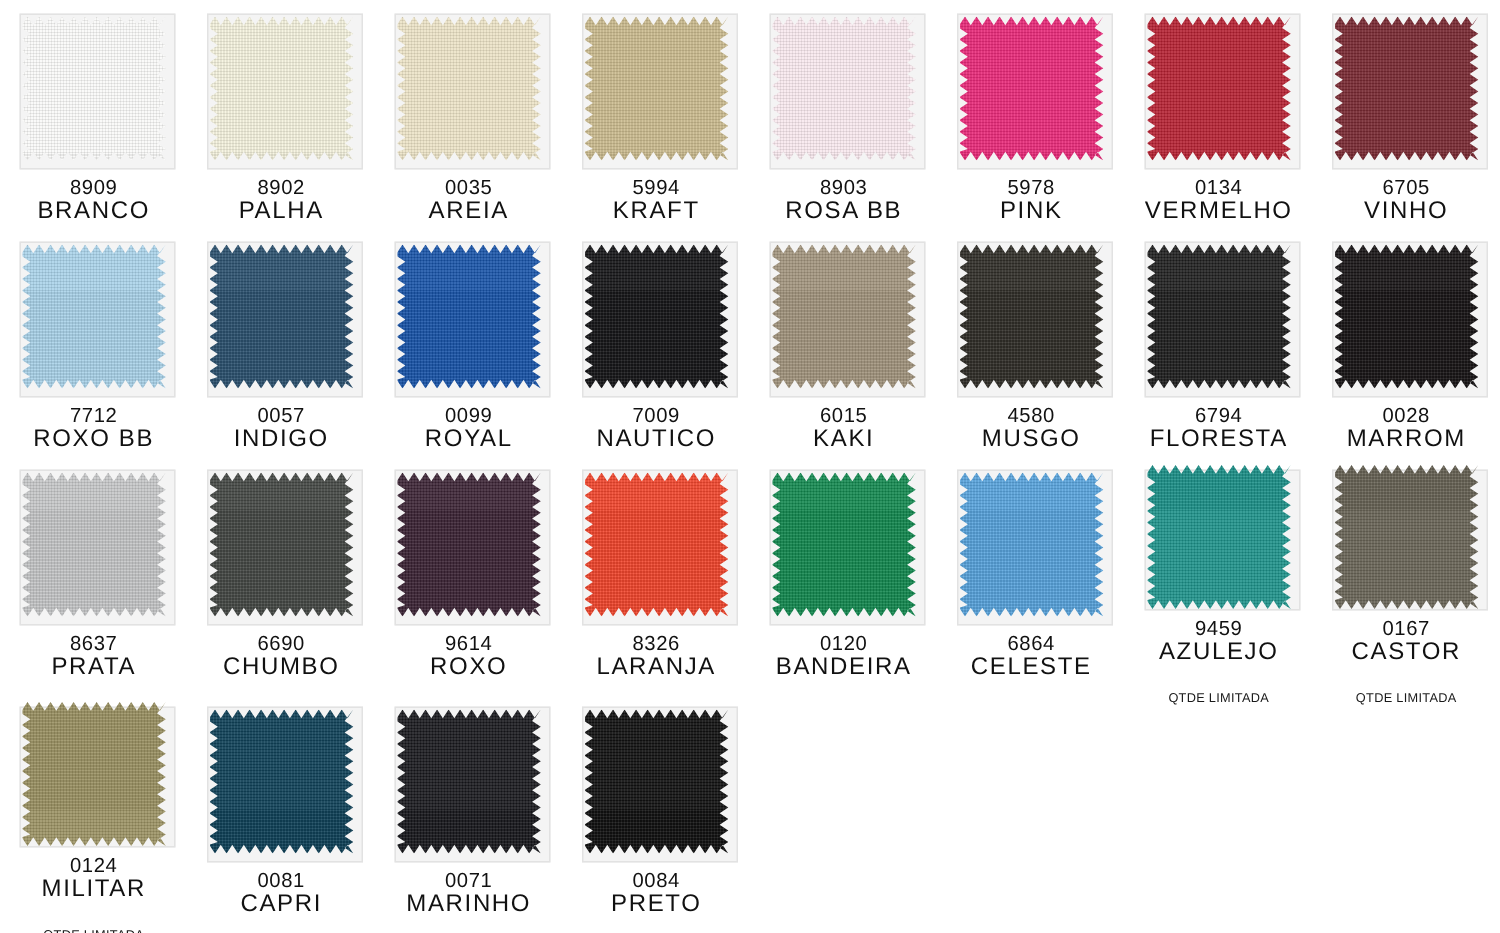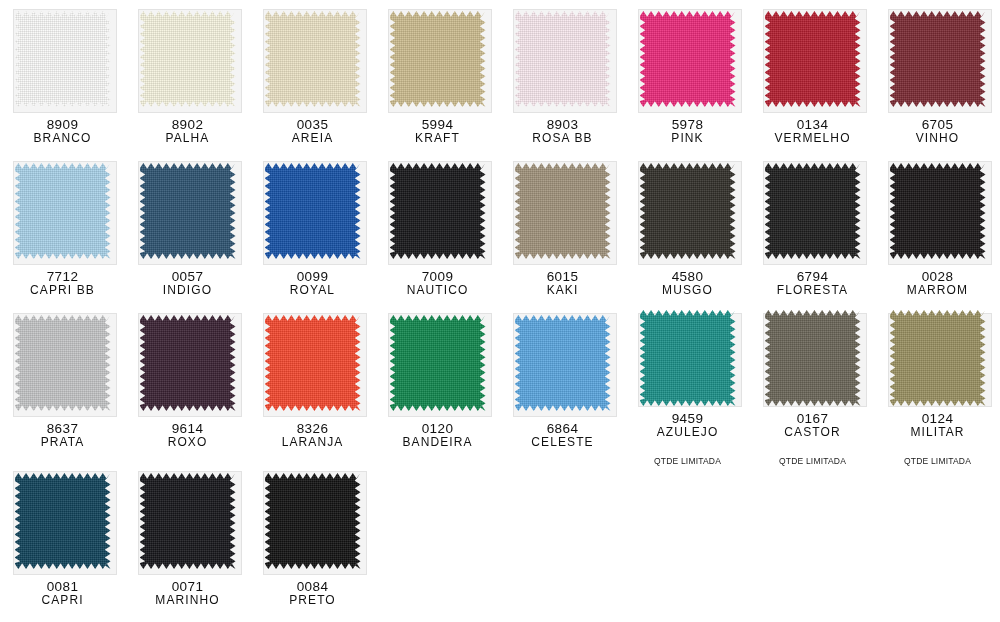--- a/index.html
+++ b/index.html
@@ -79,21 +79,21 @@
     margin-top:5px;
     text-align:center;
     line-height:1.12;
     color:#111111;
   }
   .code{
     font-size:13.5px;
     letter-spacing:.4px;
   }
   .name{
-    font-size:12px;
+    font-size:16px;
     letter-spacing:1.1px;
   }
   .note{
     font-size:8.5px;
     letter-spacing:.2px;
     margin-top:17px;
     color:#1a1a1a;
   }
   .note:empty{display:none;}
 </style>
@@ -172,21 +172,21 @@
         <div class="code">6705</div>
         <div class="name">VINHO</div>
       </div>
     </div>
     <div class="cell">
       <div class="swatch-wrap">
         <div class="swatch" style="background: rgb(169, 210, 234);"></div>
       </div>
       <div class="caption">
         <div class="code">7712</div>
-        <div class="name">CAPRI BB</div>
+        <div class="name">ROXO BB</div>
       </div>
     </div>
     <div class="cell">
       <div class="swatch-wrap">
         <div class="swatch" style="background: rgb(46, 84, 114);"></div>
       </div>
       <div class="caption">
         <div class="code">0057</div>
         <div class="name">INDIGO</div>
       </div>
@@ -245,20 +245,29 @@
         <div class="name">MARROM</div>
       </div>
     </div>
     <div class="cell">
       <div class="swatch-wrap">
         <div class="swatch" style="background: rgb(197, 198, 199);"></div>
       </div>
       <div class="caption">
         <div class="code">8637</div>
         <div class="name">PRATA</div>
+      </div>
+    </div>
+    <div class="cell">
+      <div class="swatch-wrap">
+        <div class="swatch" style="background: rgb(71, 74, 71);"></div>
+      </div>
+      <div class="caption">
+        <div class="code">6690</div>
+        <div class="name">CHUMBO</div>
       </div>
     </div>
     <div class="cell">
       <div class="swatch-wrap">
         <div class="swatch" style="background: rgb(58, 34, 51);"></div>
       </div>
       <div class="caption">
         <div class="code">9614</div>
         <div class="name">ROXO</div>
       </div>

